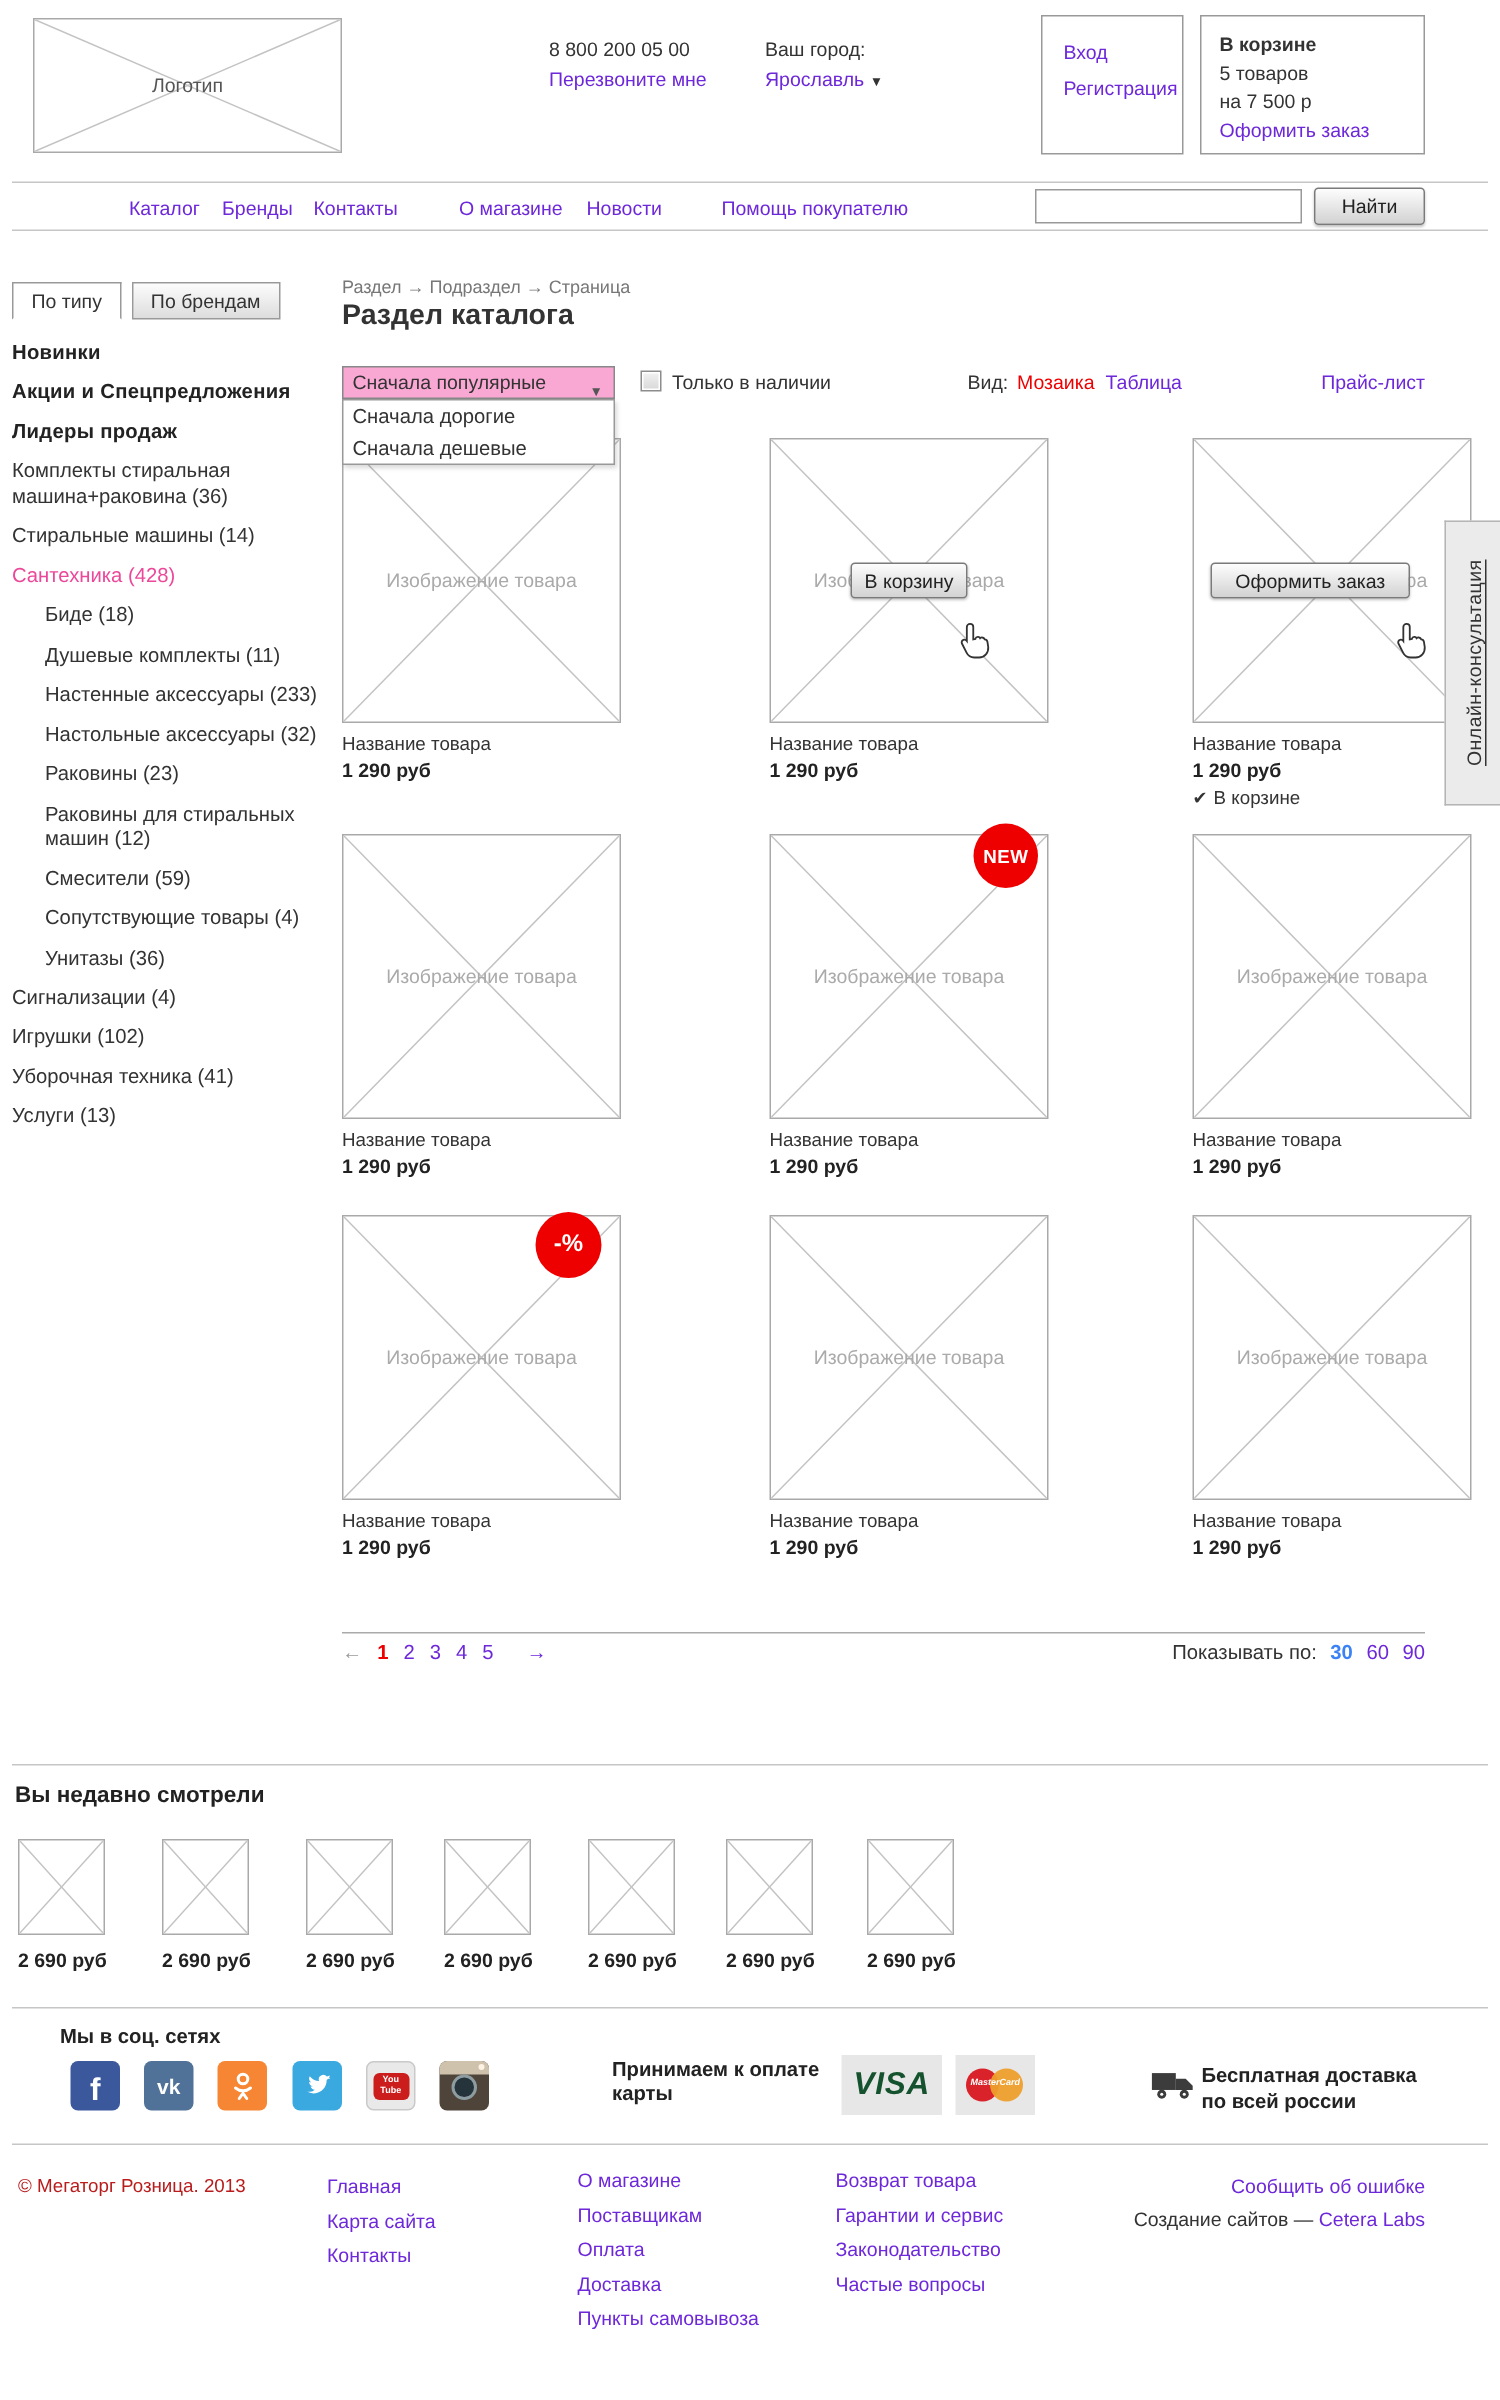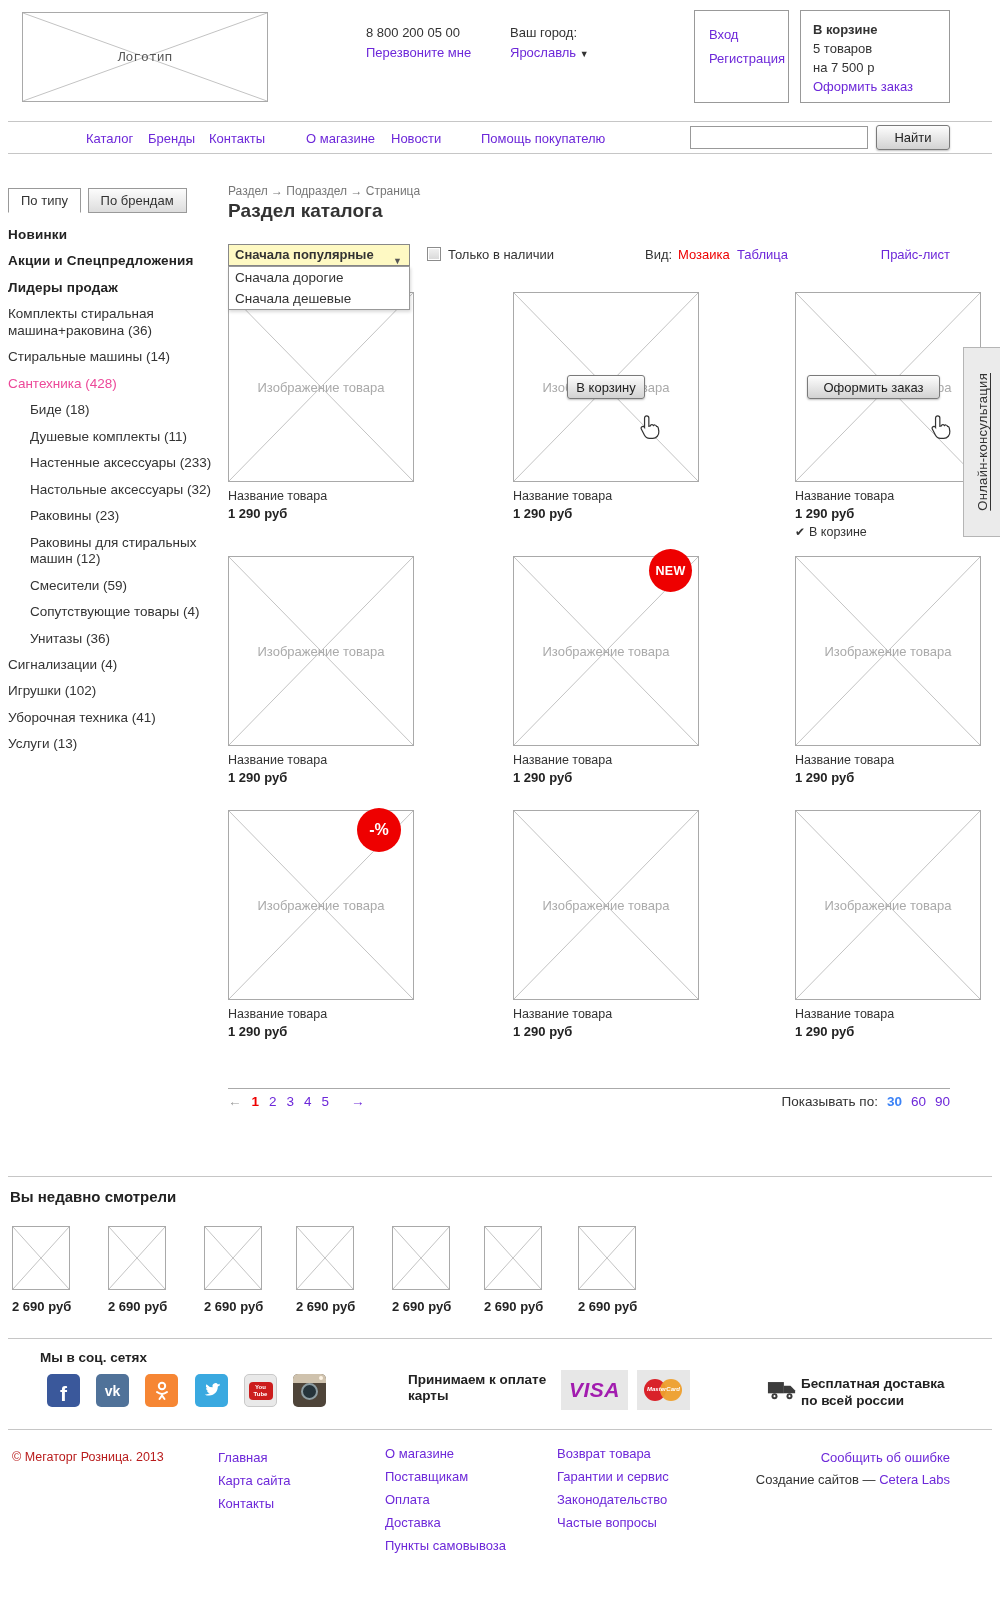--- a/index.html
+++ b/index.html
@@ -10,21 +10,21 @@
   .lnk { color:#6d28d9; cursor:pointer; }
   .hr { position:absolute; height:1px; background:#c6c6c6; }
 
   
   .xbox { position:relative; border:1px solid #a9a9a9; background:#fff; overflow:hidden; }
   .xbox svg.x { position:absolute; left:0; top:0; width:100%; height:100%; }
   .xbox svg.x line { stroke:#c3c3c3; stroke-width:1; vector-effect:non-scaling-stroke; }
   .ph-label { position:absolute; left:0; right:0; top:50%; transform:translateY(-50%); text-align:center; color:#aaa; font-size:13px; }
 
   
-  .logo-box { left:22px; top:12px; width:246px; height:90px;font-family:Liberation Mono, monospace; }
+  .logo-box { left:22px; top:12px; width:206px; height:90px; }
   .logo-label { color:#555; }
   .hline { font-size:13px; }
 
   .hdr-box { border:1px solid #999; background:#fff; }
   .cart-line { margin-bottom:4px; }
 
   
   .nav-item { position:absolute; top:131px; font-size:13px; }
   .search-input { position:absolute; left:690px; top:126px; width:178px; height:23px; border:1px solid #999; background:#fff; padding:0 5px; font-size:13px; font-family:"Liberation Sans",sans-serif; }
   .btn3d { background:linear-gradient(#fdfdfd,#d2d2d2); border:1px solid #7a7a7a; border-radius:3px; box-shadow:0 1px 2px rgba(0,0,0,.25); font-size:13px; color:#222; text-align:center; cursor:pointer; font-family:"Liberation Sans",sans-serif; }
@@ -38,21 +38,21 @@
   .side-list { margin-top:14px; }
   .si { font-size:13.5px; line-height:1.22; margin-bottom:10px; cursor:pointer; }
   .si.bold { font-weight:bold; color:#222; letter-spacing:.2px; }
   .si.active { color:#ec4899; }
   .si.sub { margin-left:22px; }
 
   
   .breadcrumb { left:228px; top:184px; font-size:12px; color:#777;text-align:center; }
   .cat-title { left:228px; top:200px; font-size:19px; font-weight:bold; color:#333; }
 
-  .sort-select { left:228px; top:244px; width:182px; height:22px; border:1px solid #888; background:#fef9c3; line-height:20px; padding-left:6px; cursor:pointer; z-index:6;font-weight:bold; }
+  .sort-select { left:228px; top:244px; width:182px; height:22px; border:1px solid #888; background:#f9a8d4; line-height:20px; padding-left:6px; cursor:pointer; z-index:6; }
   .sort-arrow { position:absolute; right:7px; top:6px; font-size:9px; color:#555; }
   .sort-list { left:228px; top:266px; width:182px; border:1px solid #999; background:#fff; z-index:6; box-shadow:1px 2px 3px rgba(0,0,0,.15); }
   .sort-opt { padding:3px 6px 3px 6px; font-size:13.5px; cursor:pointer; }
 
   .checkbox { left:427px; top:247px; width:14px; height:14px; border:1px solid #8c8c8c; background:linear-gradient(#f2f2f2,#d8d8d8); box-shadow:inset 0 0 0 1px #fff; cursor:pointer; }
   .stock-label { left:448px; top:247px; }
   .view-label { left:645px; top:247px; }
   .view-mosaic { left:678px; top:247px; color:#ee0000; cursor:pointer; }
   .view-table { left:737px; top:247px; }
   .pricelist { top:247px; right:50px; }
@@ -84,21 +84,21 @@
   .rv-title { left:10px; top:1188px; font-size:15px; font-weight:bold; color:#222; }
   .rv { position:absolute; width:58px; text-align:left; }
   .rv .box { width:58px; height:64px; }
   .rv-price { margin-top:9px; font-size:13px; font-weight:bold; color:#222; white-space:nowrap; }
 
   
   .soc-title { left:40px; top:1350px; font-size:13.5px; font-weight:bold; color:#222; }
   .soc { position:absolute; top:1374px; width:33px; height:33px; border-radius:5px; cursor:pointer; display:flex; align-items:center; justify-content:center; overflow:hidden; }
   .pay-label { left:408px; top:1372px; width:140px; font-size:13.5px; font-weight:bold; color:#222; line-height:1.2; }
   .pay-card { position:absolute; top:1370px; height:40px; background:#e7e7e7; display:flex; align-items:center; justify-content:center; cursor:default; }
-  .visa { left:561px; width:67px; color:#a21caf; font-weight:bold; font-style:italic; font-size:21px; letter-spacing:.5px; }
+  .visa { left:561px; width:67px; color:#14532d; font-weight:bold; font-style:italic; font-size:21px; letter-spacing:.5px; }
   .mc { left:637px; width:53px; position:absolute; }
   .mc .c1 { position:absolute; left:7px; top:9px; width:22px; height:22px; border-radius:50%; background:#d9222a; }
   .mc .c2 { position:absolute; left:23px; top:9px; width:22px; height:22px; border-radius:50%; background:#ee9f2d; opacity:.95; }
   .mc .mclabel { position:absolute; left:0; right:0; top:16px; text-align:center; color:#fff; font-size:6px; font-style:italic; font-weight:bold; z-index:2; }
   .truck { left:767px; top:1380px; }
   .dlv-text { left:801px; top:1376px; font-size:13.5px; font-weight:bold; color:#222; line-height:1.25; }
 
   
   .chat-tab { position:absolute; left:963px; top:347px; width:37px; height:190px; background:#ebebeb; border:1px solid #b5b5b5; border-right:none; display:flex; align-items:center; justify-content:center; cursor:pointer; }
   .chat-tab span { writing-mode:vertical-rl; transform:rotate(180deg); font-size:13px; color:#333; text-decoration:underline; letter-spacing:.3px; }

